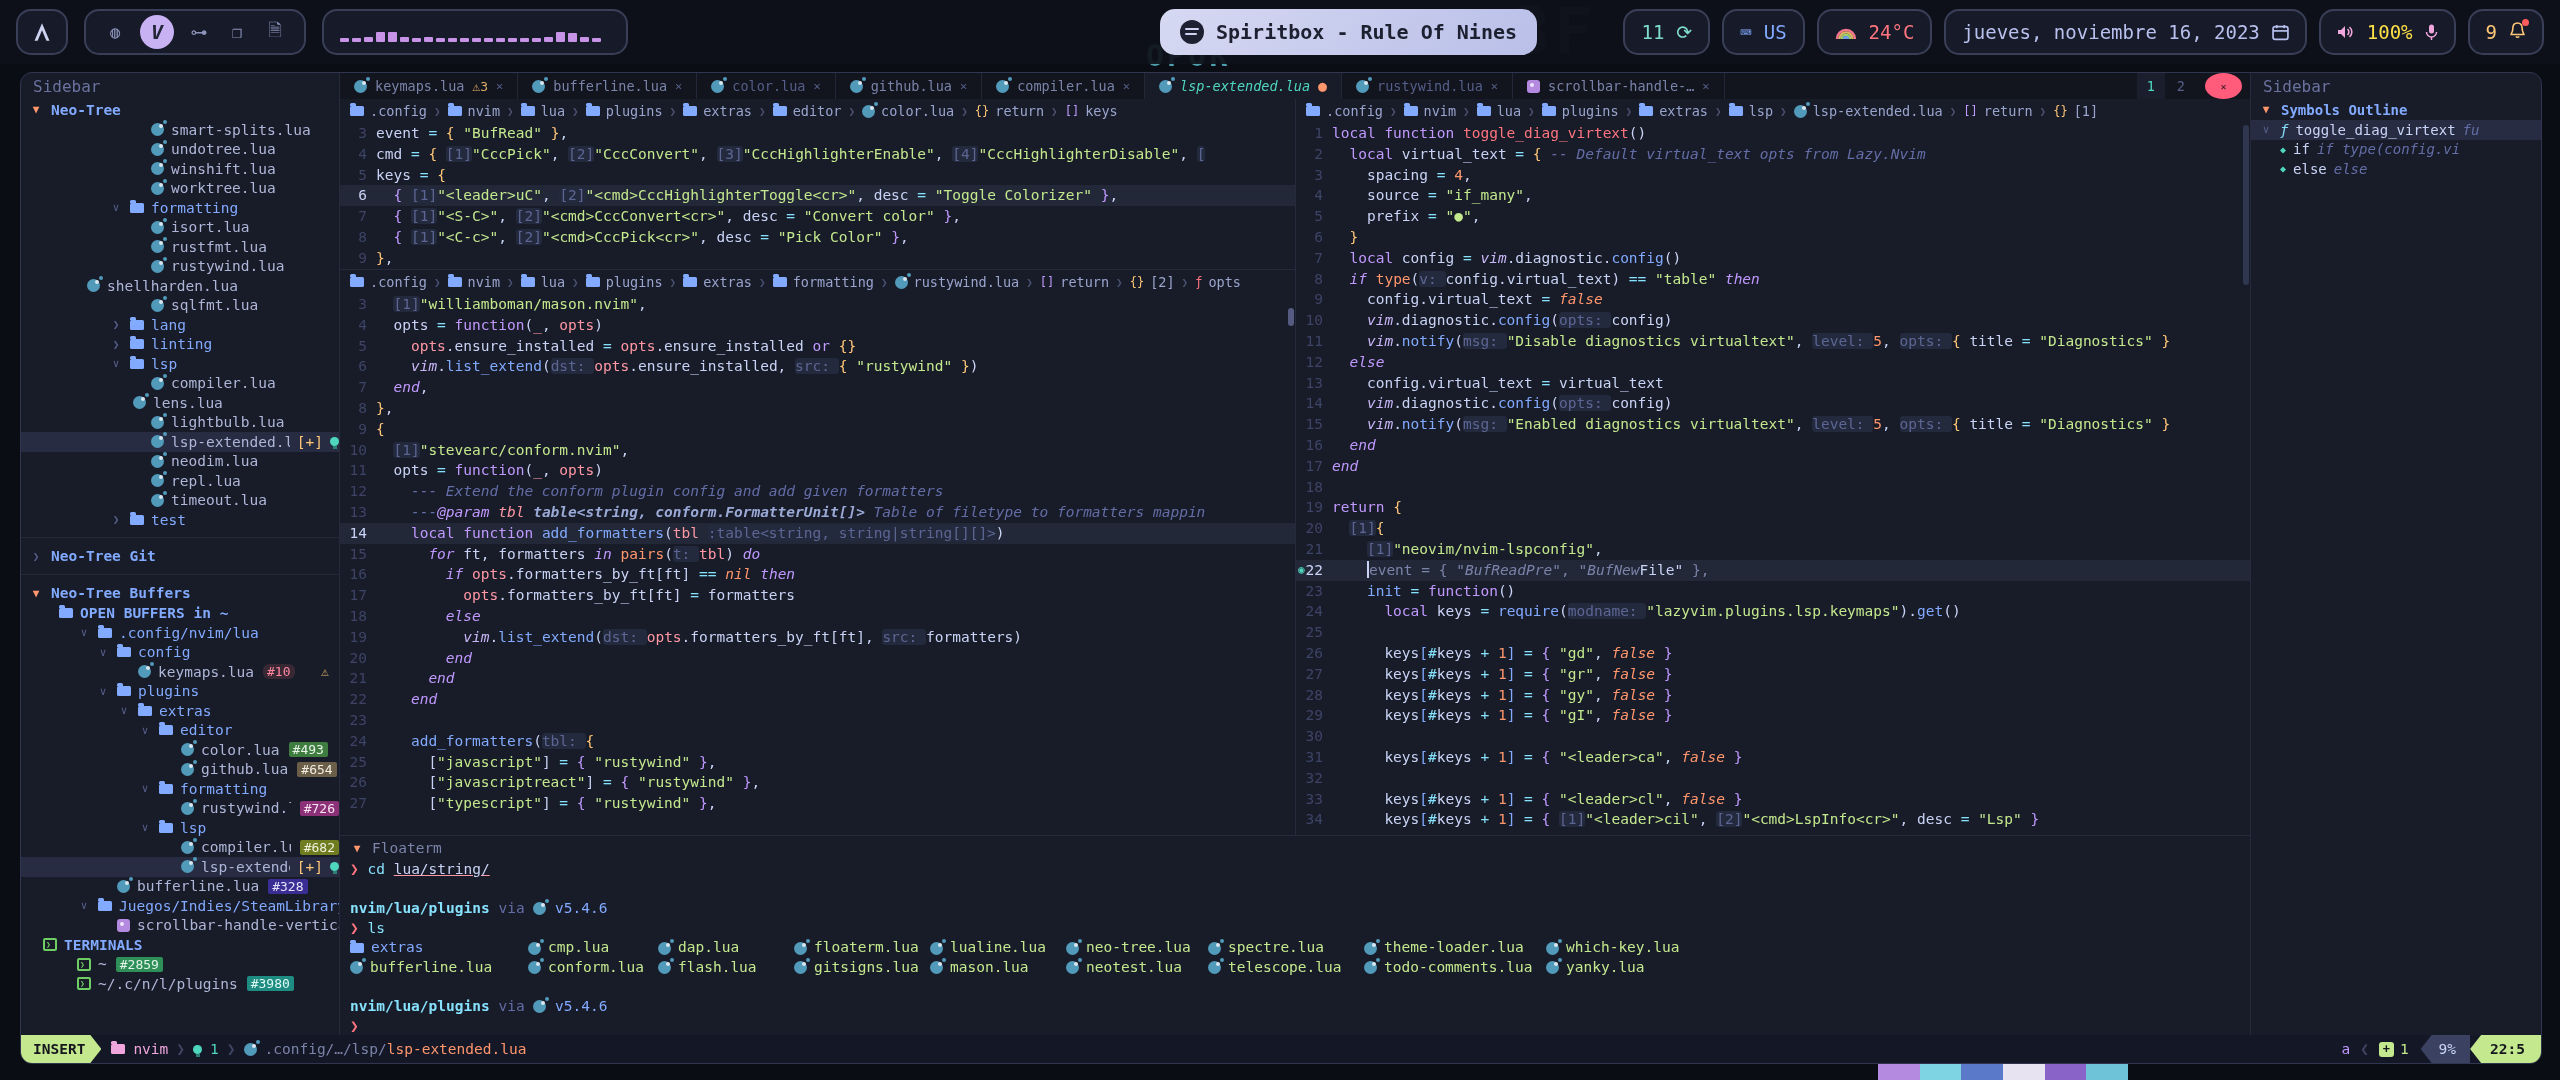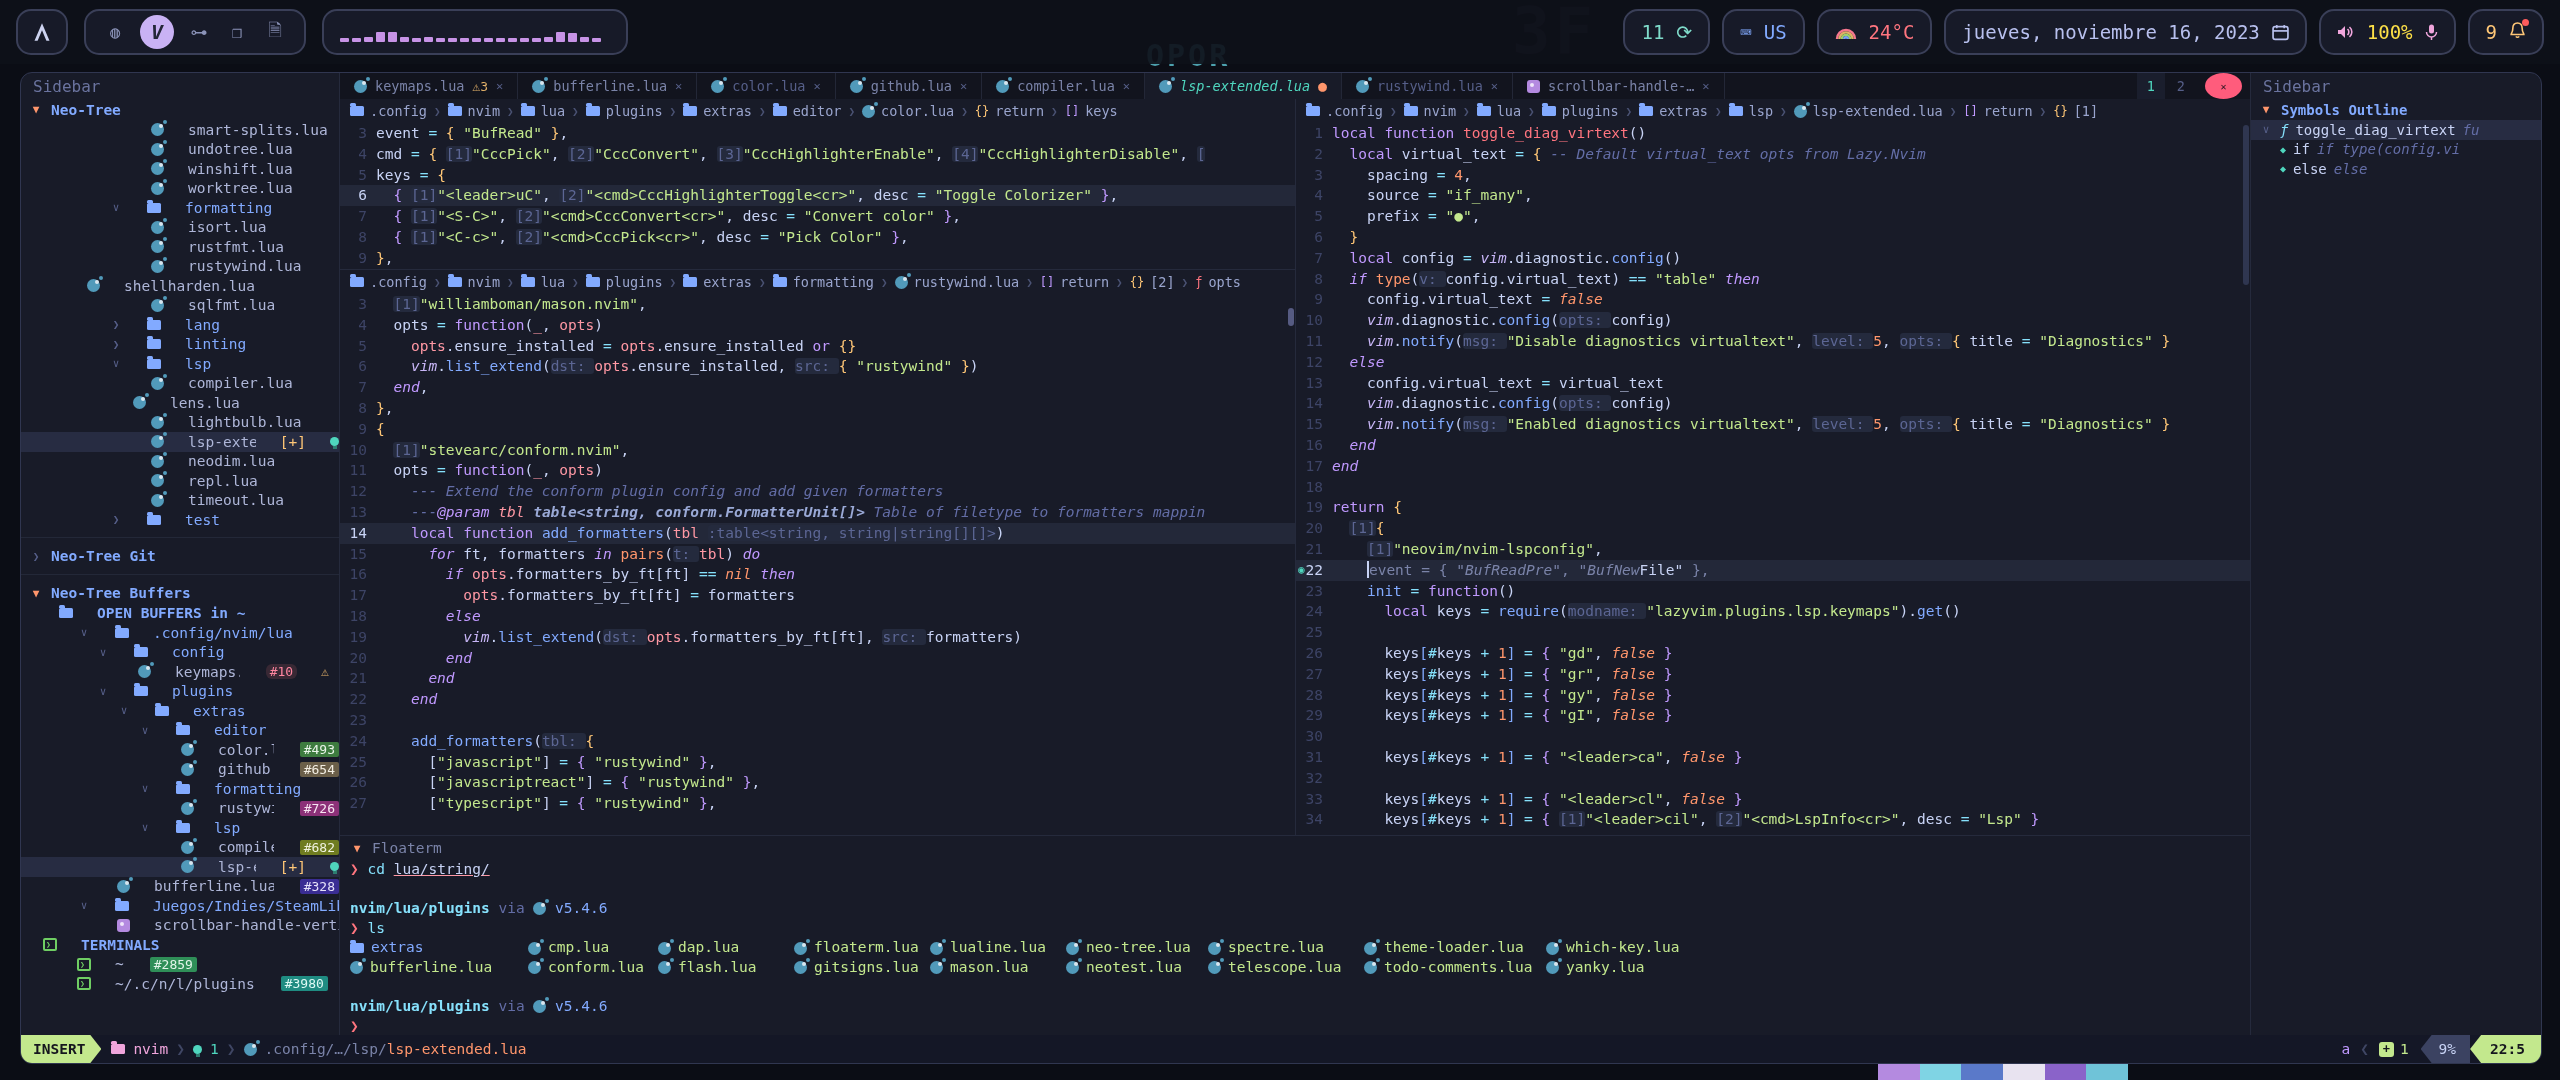--- a/index.html
+++ b/index.html
@@ -35,21 +35,21 @@
     border:1px solid #303650;border-radius:12px;overflow:hidden;display:flex;flex-direction:column;z-index:4}
   .win-body{flex:1;display:flex;min-height:0}
   .winbar{height:26px;display:flex;align-items:center;color:#6a739e;font-size:16px;padding:0 12px;flex:none}
   
   .neotree{width:318px;flex:none;border-right:1px solid #252a3c;display:flex;flex-direction:column;overflow:hidden}
   .nt-rows{flex:1;overflow:hidden;font-size:14.5px}
   .nt-sec{height:21px;display:flex;align-items:center;gap:8px;padding-left:8px;color:#82aaff;font-weight:bold}
   .nt-gap{height:8px;border-top:1px solid #232838;margin-top:7px}
   .chev{color:#ff966c;font-size:11px;width:14px;display:inline-block;text-align:center;flex:none}
   .chev.dim{color:#565f89}
-  .nt-row{height:19.5px;display:flex;align-items:center;gap:24px;color:#aeb6d8;white-space:nowrap}
+  .nt-row{height:19.5px;display:flex;align-items:center;gap:7px;color:#aeb6d8;white-space:nowrap}
   .nt-row.hl{background:#272c42}
   .nt-row .name{overflow:hidden;text-overflow:clip}
   .nt-row .dirname{color:#82aaff}
   .nt-root{color:#82aaff;font-weight:bold}
   .badge{font-size:13px;padding:0 4px;border-radius:2px;color:#e6ebff;margin-left:2px}
   .plus{color:#ffc777}
   
   .ic-lua{display:inline-block;width:13px;height:13px;border-radius:50%;background:#519aba;position:relative;flex:none}
   .ic-lua::before{content:"";position:absolute;right:1px;top:1px;width:4px;height:4px;border-radius:50%;background:#d8e6ef}
   .ic-lua::after{content:"";position:absolute;right:-3px;top:-3px;width:4px;height:4px;border-radius:50%;background:#519aba}
@@ -193,20 +193,24 @@
         <div style="height: 4px;"></div>
         <div style="height: 4px;"></div>
         <div style="height: 4px;"></div>
         <div style="height: 5px;"></div>
         <div style="height: 10px;"></div>
         <div style="height: 9px;"></div>
         <div style="height: 5px;"></div>
         <div style="height: 4px;"></div>
       </div>
     </div>
+  <div class="music">
+    <span class="spot"></span>
+    <span>Spiritbox - Rule Of Nines</span>
+  </div>
   <div class="tb-right">
     <div class="pill c-teal">
       <span>11</span>
       <span>⟳</span>
     </div>
     <div class="pill c-blue">
       <span>⌨</span>
       <span>US</span>
     </div>
     <div class="pill c-red">

